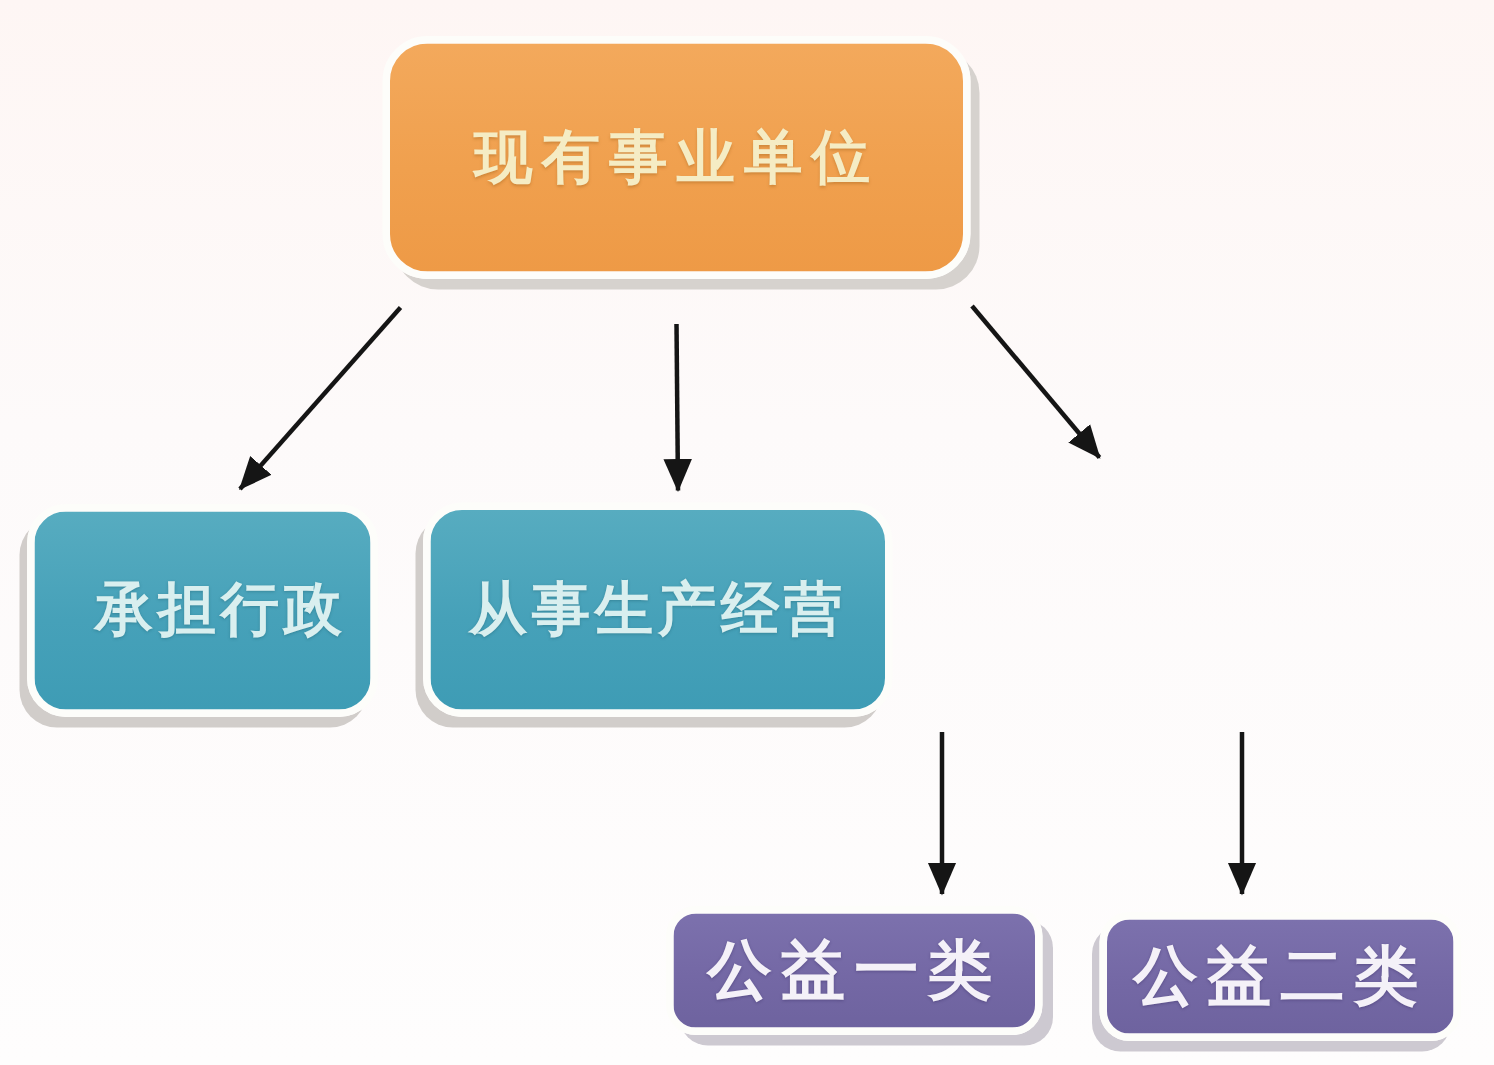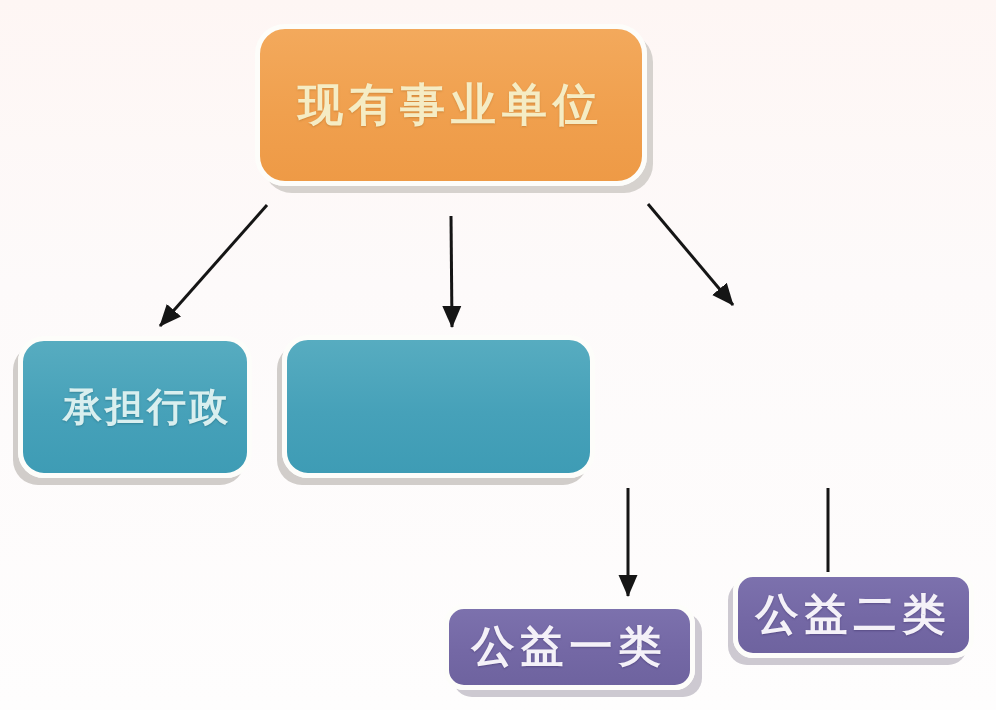--- a/index.html
+++ b/index.html
@@ -31,21 +31,21 @@
     border: 5px solid #fdfdfa;
   }
   .node .line { display: block; }
   .root-node {
     left: 255px; top: 24px;
     width: 392px; height: 162px;
     border-radius: 30px;
     background: linear-gradient(180deg, #f3a95c 0%, #f0a04e 55%, #ee9a46 100%);
     box-shadow: 7px 8px 0 -1px #d6d2ce;
     color: #f5ecc4;
-    font-size: 45px;
+    font-size: 39px;
     letter-spacing: 6px;
     text-shadow: 0 1px 2px rgba(150,90,20,0.35);
   }
   .branch-node {
     border-radius: 26px;
     background: linear-gradient(180deg, #57acc0 0%, #46a1b9 55%, #3e9cb5 100%);
     box-shadow: -6px 8px 0 -1px #d1cdca;
     color: #d9efef;
     font-size: 39px;
     letter-spacing: 3px;
@@ -57,21 +57,21 @@
   .branch-2 { left: 612px; top: 338px; width: 246px; height: 146px; }
   .leaf-node {
     border-radius: 20px;
     background: linear-gradient(180deg, #7c71ad 0%, #7468a5 55%, #6e639f 100%);
     color: #f4f1f8;
     font-size: 43px;
     letter-spacing: 6px;
     text-shadow: 0 1px 2px rgba(40,30,80,0.35);
   }
   .leaf-0 { left: 444px; top: 604px; width: 251px; height: 86px; box-shadow: 8px 8px 0 -1px #cdc9d1; }
-  .leaf-1 { left: 733px; top: 572px; width: 241px; height: 86px; box-shadow: -6px 8px 0 -1px #cdc9d1; text-align: center; }
+  .leaf-1 { left: 733px; top: 608px; width: 241px; height: 86px; box-shadow: -6px 8px 0 -1px #cdc9d1; text-align: center; }
 </style>
 </head>
 <body>
 
 <div class="stage">
 
   <svg class="arrows" viewBox="0 0 996 710" xmlns="http://www.w3.org/2000/svg" aria-hidden="true">
     <defs>
       <marker id="arrowhead" markerUnits="userSpaceOnUse" markerWidth="26" markerHeight="24" refX="21" refY="11" orient="auto">
         <polygon points="0,1.5 22,11 0,20.5" fill="#151515"></polygon>
@@ -86,20 +86,21 @@
 
   <div class="node root-node">
     <span class="line">现有事业单位</span>
   </div>
 
   <div class="node branch-node branch-0">
     <span class="line">承担行政</span>
   </div>
 
   <div class="node branch-node branch-1">
+    <span class="line">从事生产经营</span>
   </div>
 
 
   <div class="node leaf-node leaf-0">
     <span class="line">公益一类</span>
   </div>
 
   <div class="node leaf-node leaf-1">
     <span class="line">公益二类</span>
   </div>

